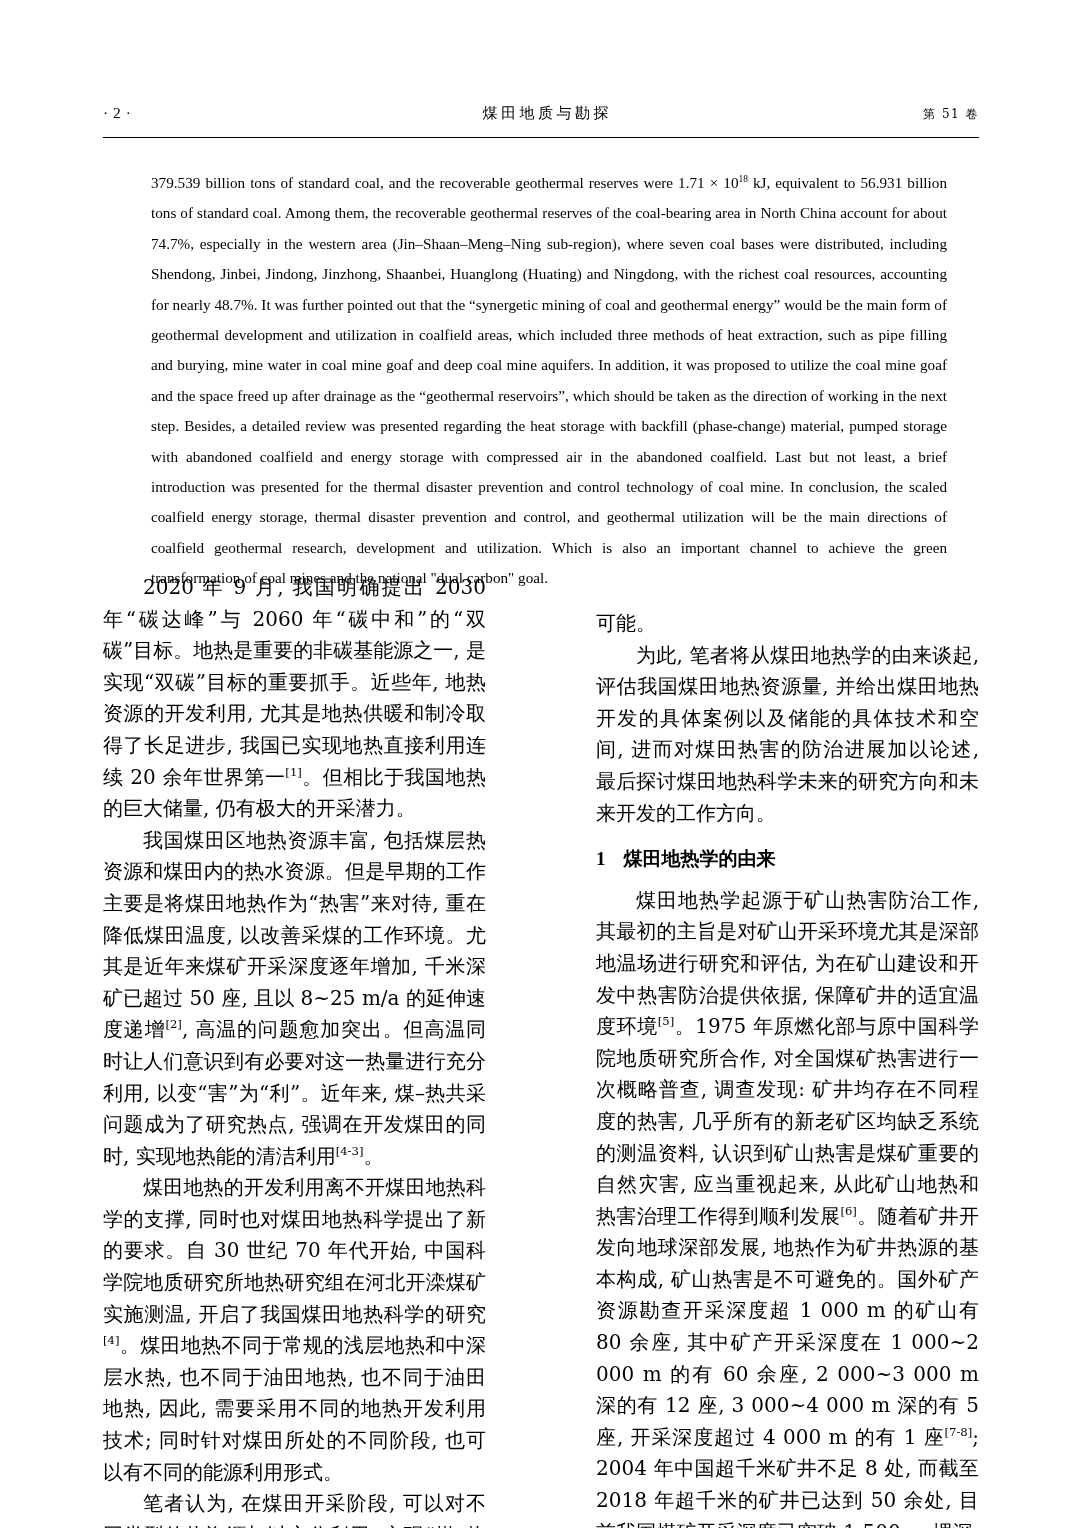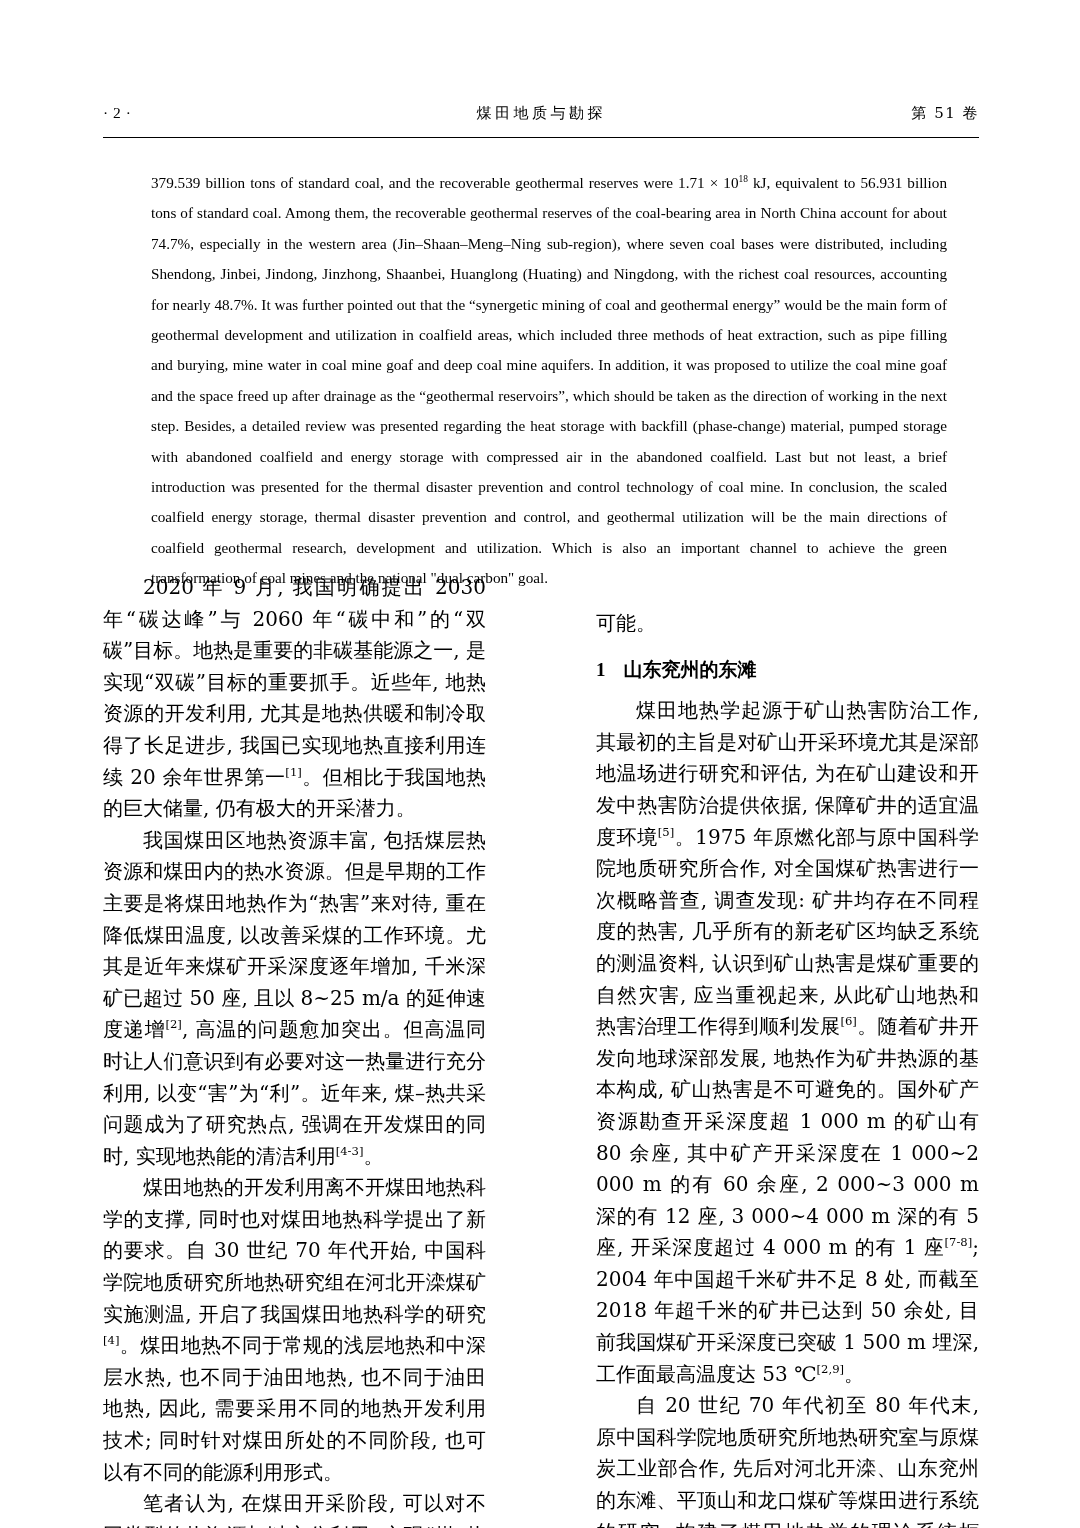--- a/index.html
+++ b/index.html
@@ -38,21 +38,21 @@
   }
   .rh-center {
     font-family: "DejaVu Serif", "Liberation Serif", serif;
     letter-spacing: 3.5px;
     font-size: 15px;
     margin-left: 40px;
   }
   .rh-right {
     font-family: "DejaVu Serif", "Liberation Serif", serif;
     letter-spacing: 1.5px;
-    font-size: 15px;
+    font-size: 12px;
   }
   .header-rule {
     position: absolute;
     left: 103px;
     top: 137px;
     width: 876px;
     height: 0;
     border-top: 1.6px solid #000;
   }
 
@@ -159,24 +159,25 @@
       <p class="indent"><span>我国煤田区地热资源丰富, 包括煤层热资源和煤田内的热水资源。但是早期的工作主要是将煤田地热作为“热害”来对待, 重在降低煤田温度, 以改善采煤的工作环境。尤其是近年来煤矿开采深度逐年增加, 千米深矿已超过 50 座, 且以 8~25 m/a 的延伸速度递增</span><sup>[2]</sup><span>, 高温的问题愈加突出。但高温同时让人们意识到有必要对这一热量进行充分利用, 以变“害”为“利”。近年来, 煤–热共采问题成为了研究热点, 强调在开发煤田的同时, 实现地热能的清洁利用</span><sup>[4-3]</sup><span>。</span></p>
 
       <p class="indent"><span>煤田地热的开发利用离不开煤田地热科学的支撑, 同时也对煤田地热科学提出了新的要求。自 30 世纪 70 年代开始, 中国科学院地质研究所地热研究组在河北开滦煤矿实施测温, 开启了我国煤田地热科学的研究</span><sup>[4]</sup><span>。煤田地热不同于常规的浅层地热和中深层水热, 也不同于油田地热, 也不同于油田地热, 因此, 需要采用不同的地热开发利用技术; 同时针对煤田所处的不同阶段, 也可以有不同的能源利用形式。</span></p>
 
       <p class="indent">笔者认为, 在煤田开采阶段, 可以对不同类型的热资源加以充分利用, 实现“煤–热共采”。在煤田关闭或者转型阶段, 则可以利用相变蓄能, 将之与其他可再生能源相结合, 实现规模化储能与不稳定能源的跨季节利用。同时, 煤田除了高温特征以外, 有地形高差和巨大空间的优势, 为抽水蓄能和压缩空气储能提供了</p>
     </div>
 
     <div class="col">
       <p class="noindent">可能。</p>
 
+      <p class="indent">为此, 笔者将从煤田地热学的由来谈起, 评估我国煤田地热资源量, 并给出煤田地热开发的具体案例以及储能的具体技术和空间, 进而对煤田热害的防治进展加以论述, 最后探讨煤田地热科学未来的研究方向和未来开发的工作方向。</p>
 
       <h2 class="section-head">
         <span class="sec-num">1</span>
-        <span>山东兖州的东滩</span>
+        <span>煤田地热学的由来</span>
       </h2>
 
       <p class="indent"><span>煤田地热学起源于矿山热害防治工作, 其最初的主旨是对矿山开采环境尤其是深部地温场进行研究和评估, 为在矿山建设和开发中热害防治提供依据, 保障矿井的适宜温度环境</span><sup>[5]</sup><span>。1975 年原燃化部与原中国科学院地质研究所合作, 对全国煤矿热害进行一次概略普查, 调查发现: 矿井均存在不同程度的热害, 几乎所有的新老矿区均缺乏系统的测温资料, 认识到矿山热害是煤矿重要的自然灾害, 应当重视起来, 从此矿山地热和热害治理工作得到顺利发展</span><sup>[6]</sup><span>。随着矿井开发向地球深部发展, 地热作为矿井热源的基本构成, 矿山热害是不可避免的。国外矿产资源勘查开采深度超 1 000 m 的矿山有 80 余座, 其中矿产开采深度在 1 000~2 000 m 的有 60 余座, 2 000~3 000 m 深的有 12 座, 3 000~4 000 m 深的有 5 座, 开采深度超过 4 000 m 的有 1 座</span><sup>[7-8]</sup><span>; 2004 年中国超千米矿井不足 8 处, 而截至 2018 年超千米的矿井已达到 50 余处, 目前我国煤矿开采深度已突破 1 500 m 埋深, 工作面最高温度达 53 ℃</span><sup>[2,9]</sup><span>。</span></p>
 
       <p class="indent">自 20 世纪 70 年代初至 80 年代末, 原中国科学院地质研究所地热研究室与原煤炭工业部合作, 先后对河北开滦、山东兖州的东滩、平顶山和龙口煤矿等煤田进行系统的研究, 构建了煤田地热学的理论系统框架、研制了地热测量的仪器装备、建立了矿山稳态测</p>
     </div>
 
   </div>
 
 </div>

